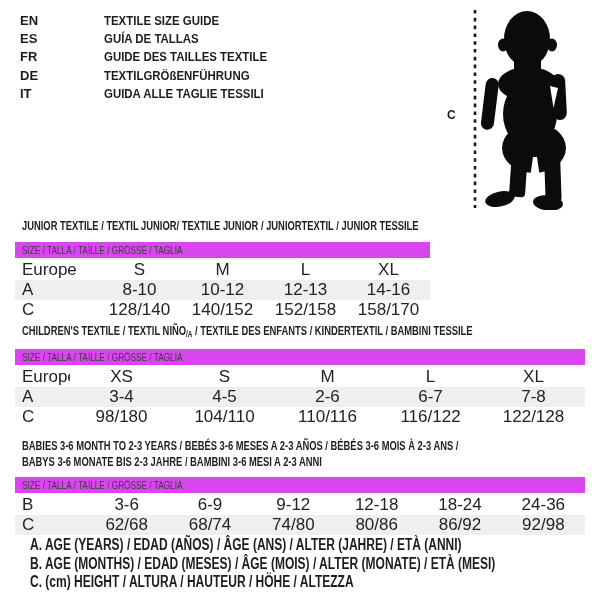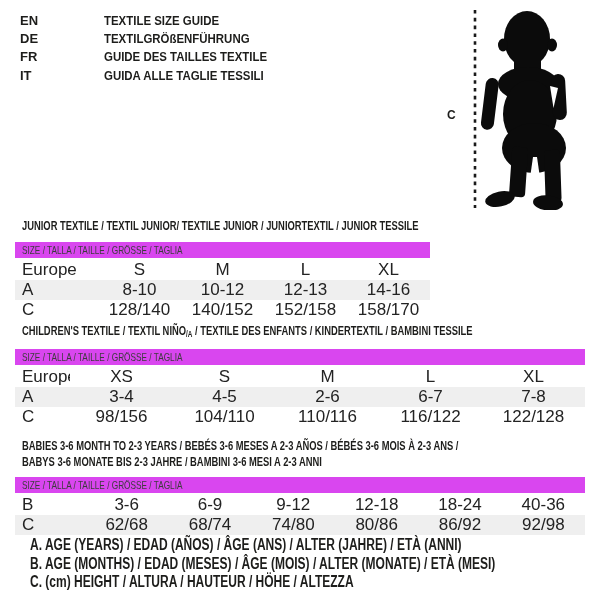--- a/index.html
+++ b/index.html
@@ -53,26 +53,30 @@
 </style>
 </head>
 <body>
 
 <div class="abs langs">
   <div class="lang-row">
     <span class="lang-code">EN</span>
     <span class="cond sx88">TEXTILE SIZE GUIDE</span>
   </div>
   <div class="lang-row">
+    <span class="lang-code">ES</span>
+    <span class="cond sx88">GUÍA DE TALLAS</span>
+  </div>
+  <div class="lang-row">
+    <span class="lang-code">FR</span>
+    <span class="cond sx88">GUIDE DES TAILLES TEXTILE</span>
+  </div>
+  <div class="lang-row">
     <span class="lang-code">DE</span>
     <span class="cond sx88">TEXTILGRÖßENFÜHRUNG</span>
-  </div>
-  <div class="lang-row">
-    <span class="lang-code">FR</span>
-    <span class="cond sx88">GUIDE DES TAILLES TEXTILE</span>
   </div>
   <div class="lang-row">
     <span class="lang-code">IT</span>
     <span class="cond sx88">GUIDA ALLE TAGLIE TESSILI</span>
   </div>
 </div>
 
 <div class="abs c-label">C</div>
 
 <svg class="abs figure" width="130" height="208" viewBox="0 0 130 208">
@@ -165,21 +169,21 @@
     <tr class="stripe">
       <td class="lbl">A</td>
       <td>3-4</td>
       <td>4-5</td>
       <td>2-6</td>
       <td>6-7</td>
       <td>7-8</td>
     </tr>
     <tr>
       <td class="lbl">C</td>
-      <td>98/156</td>
+      <td>98/180</td>
       <td>104/110</td>
       <td>110/116</td>
       <td>116/122</td>
       <td>122/128</td>
     </tr>
   </tbody>
     </table>
 </div>
 
 <div class="abs section t3">
@@ -201,21 +205,21 @@
         <col>
       </colgroup>
     <tbody>
         <tr>
       <td class="lbl">B</td>
       <td>3-6</td>
       <td>6-9</td>
       <td>9-12</td>
       <td>12-18</td>
       <td>18-24</td>
-      <td>40-36</td>
+      <td>24-36</td>
     </tr>
     <tr class="stripe">
       <td class="lbl">C</td>
       <td>62/68</td>
       <td>68/74</td>
       <td>74/80</td>
       <td>80/86</td>
       <td>86/92</td>
       <td>92/98</td>
     </tr>

